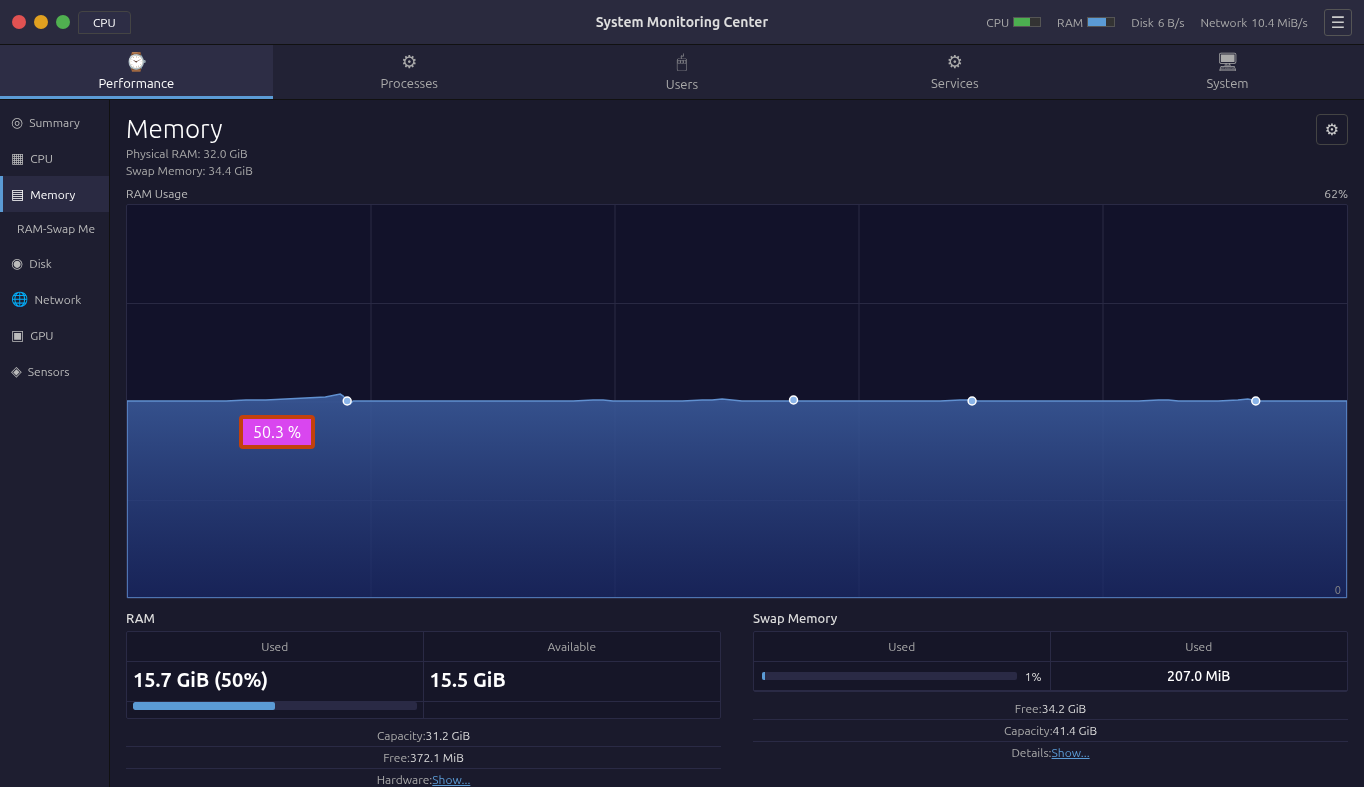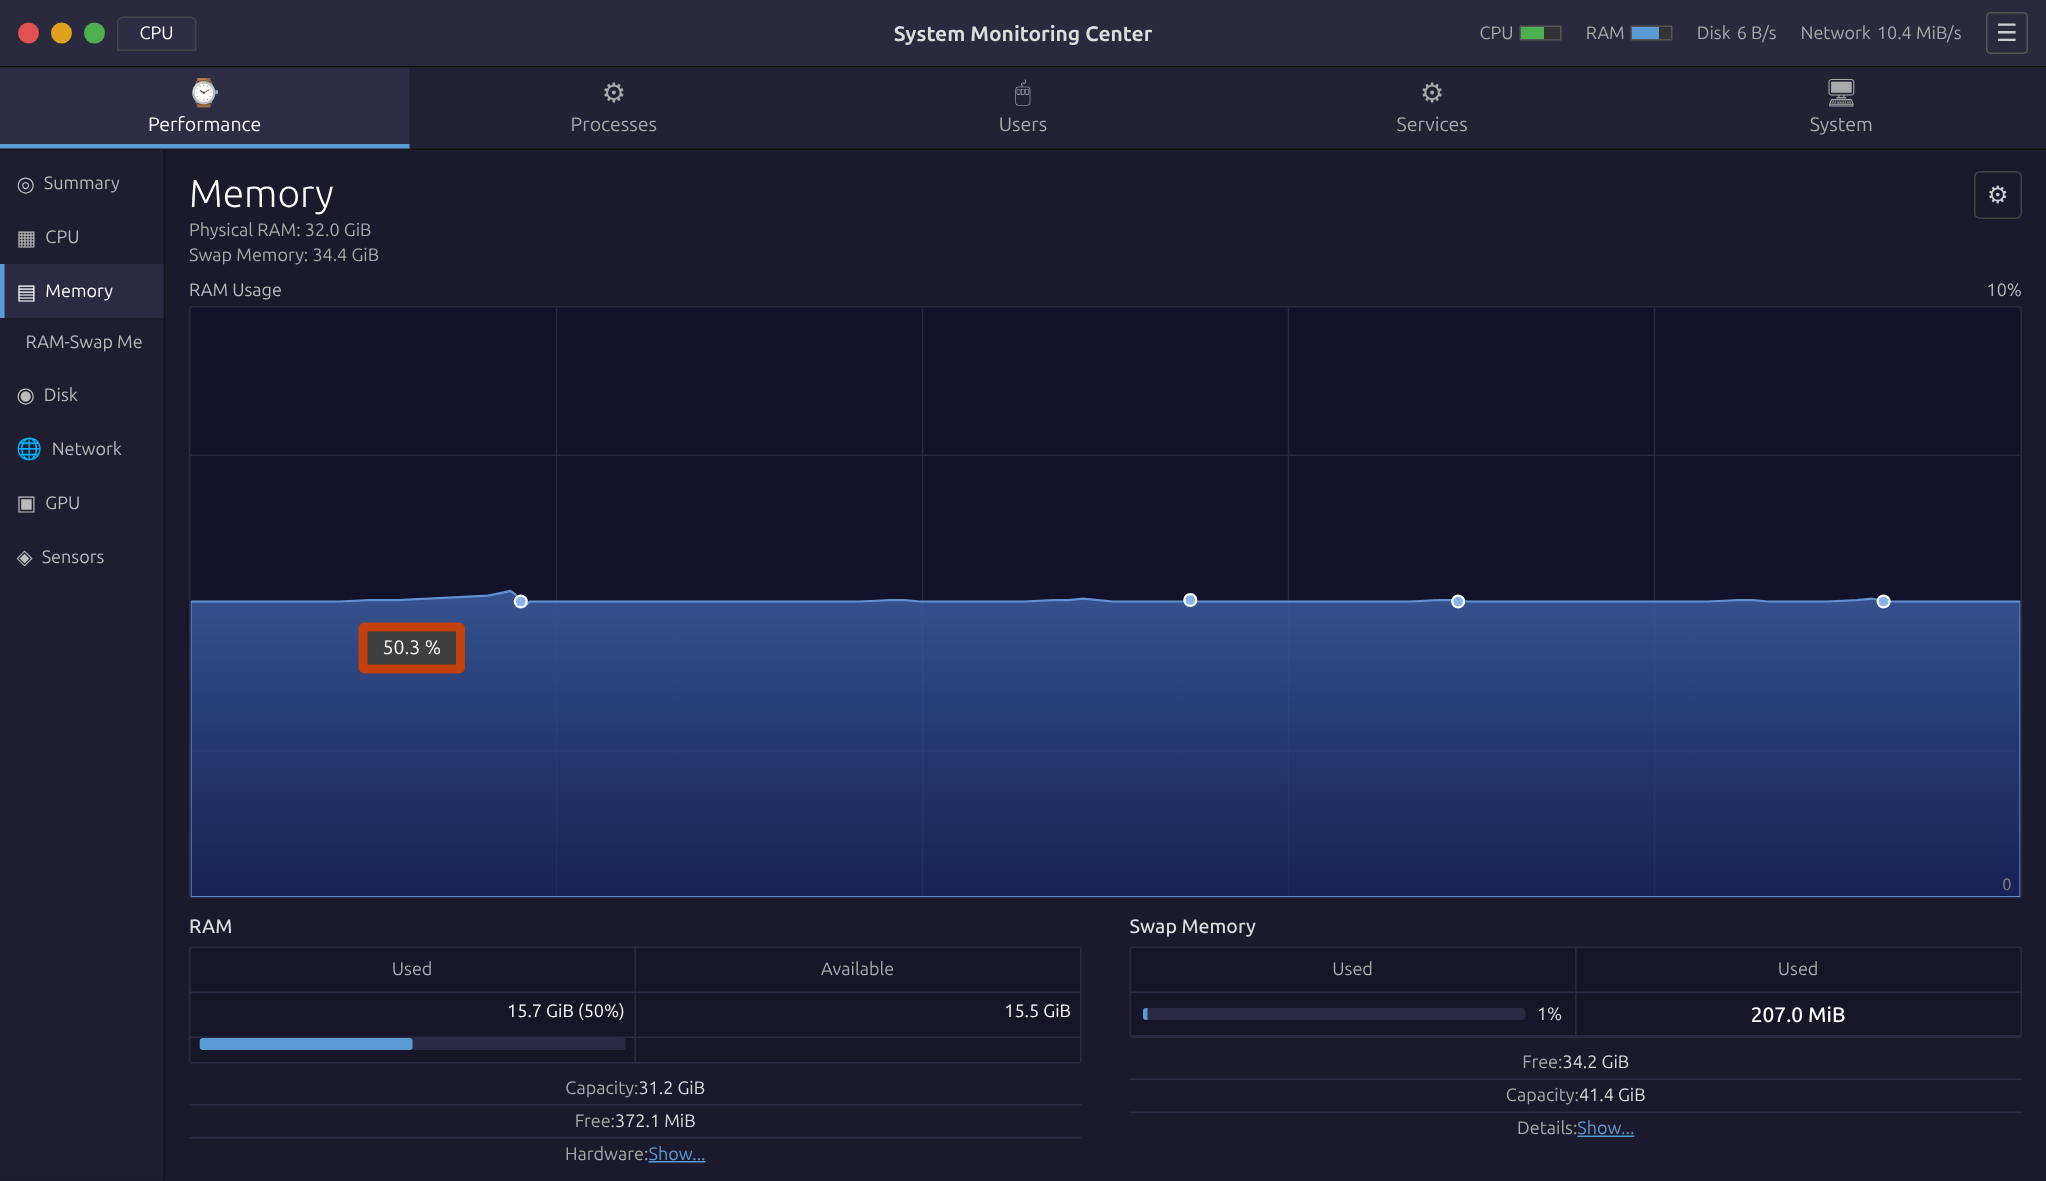--- a/index.html
+++ b/index.html
@@ -220,25 +220,25 @@
     .chart-svg {
       width: 100%;
       height: 100%;
     }
 
     
     .chart-tooltip {
       position: absolute;
       top: 210px;
       left: 112px;
-      background: #404040;
-      border: 6px solid #c2410c;
+      background: #d946ef;
+      border: 4px solid #c2410c;
       border-radius: 4px;
       padding: 4px 10px;
-      font-size: 13px;
+      font-size: 16px;
       color: #fff;
       pointer-events: none;
     }
 
     
     .stats-section {
       padding: 12px 16px;
       display: flex;
       gap: 16px;
     }
@@ -261,24 +261,24 @@
     }
     .stats-col-header {
       text-align: center;
       padding: 8px 6px;
       font-size: 12px;
       color: #aaa;
       border-right: 1px solid #2a2a45;
     }
     .stats-col-header:last-child { border-right: none; }
     .stats-col-value {
-      text-align: right;
+      text-align: left;
       padding: 6px 6px 10px;
-      font-size: 12px;
-      font-weight: 400;
+      font-size: 20px;
+      font-weight: 700;
       color: #fff;
       border-right: 1px solid #2a2a45;
     }
     .stats-col-value:last-child { border-right: none; }
 
     .stats-bar-row {
       display: grid;
       grid-template-columns: 1fr 1fr;
     }
     .stats-bar-cell {
@@ -479,21 +479,21 @@
         <div class="page-title">Memory</div>
         <div class="page-meta">Physical RAM: 32.0 GiB</div>
         <div class="page-meta">Swap Memory: 34.4 GiB</div>
       </div>
       <button class="gear-btn">⚙</button>
     </div>
 
     <div class="chart-section">
       <div class="chart-header">
         <span class="chart-label">RAM Usage</span>
-        <span class="chart-pct">10%</span>
+        <span class="chart-pct">62%</span>
       </div>
       <div class="chart-container">
         <svg class="chart-svg" viewBox="0 0 1230 395" preserveAspectRatio="none">
 
           <line x1="246" y1="0" x2="246" y2="395" class="grid-line"></line>
           <line x1="492" y1="0" x2="492" y2="395" class="grid-line"></line>
           <line x1="738" y1="0" x2="738" y2="395" class="grid-line"></line>
           <line x1="984" y1="0" x2="984" y2="395" class="grid-line"></line>
 
           <line x1="0" y1="99" x2="1230" y2="99" class="grid-line"></line>

